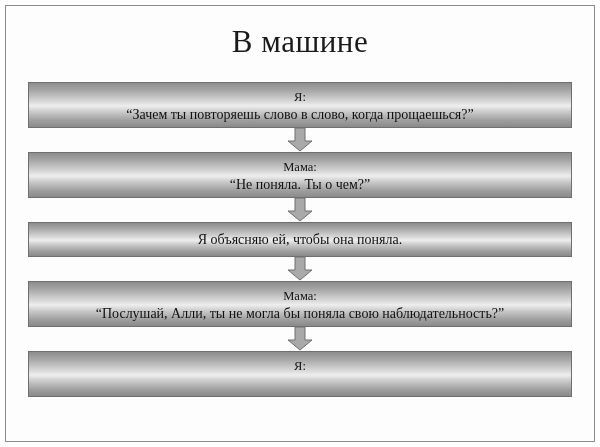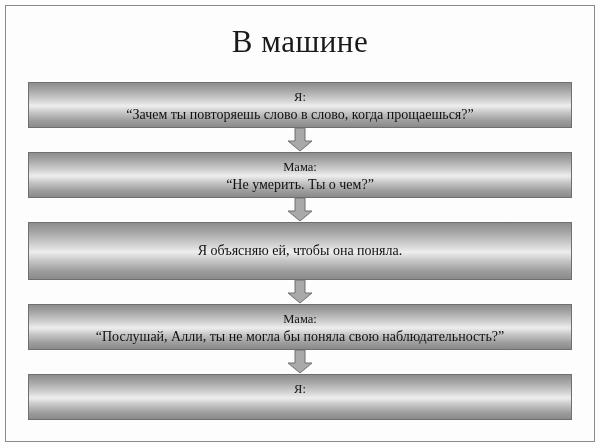--- a/index.html
+++ b/index.html
@@ -66,21 +66,21 @@
     line-height: 17px;
   }
   .node .line {
     font-size: 14px;
     line-height: 18px;
   }
   .node.two-line {
     height: 46px;
   }
   .node.one-line {
-    height: 58px;
+    height: 35px;
     display: flex;
     align-items: center;
     justify-content: center;
     padding: 0 10px;
   }
   .arrow-wrap {
     width: 100%;
     height: 24px;
     display: flex;
     justify-content: center;
@@ -109,21 +109,21 @@
     </div>
 
     <div class="arrow-wrap">
       <svg class="arrow" viewBox="0 0 26 24">
         <polygon points="8,0 18,0 18,13 25,13 13,23 1,13 8,13" fill="#a9a9a9" stroke="#6f6f6f" stroke-width="1"></polygon>
       </svg>
     </div>
 
     <div class="node two-line">
       <div class="speaker">Мама:</div>
-      <div class="line">“Не умерить. Ты о чем?”</div>
+      <div class="line">“Не поняла. Ты о чем?”</div>
     </div>
 
     <div class="arrow-wrap">
       <svg class="arrow" viewBox="0 0 26 24">
         <polygon points="8,0 18,0 18,13 25,13 13,23 1,13 8,13" fill="#a9a9a9" stroke="#6f6f6f" stroke-width="1"></polygon>
       </svg>
     </div>
 
     <div class="node one-line">
       <div class="line">Я объясняю ей, чтобы она поняла.</div>

